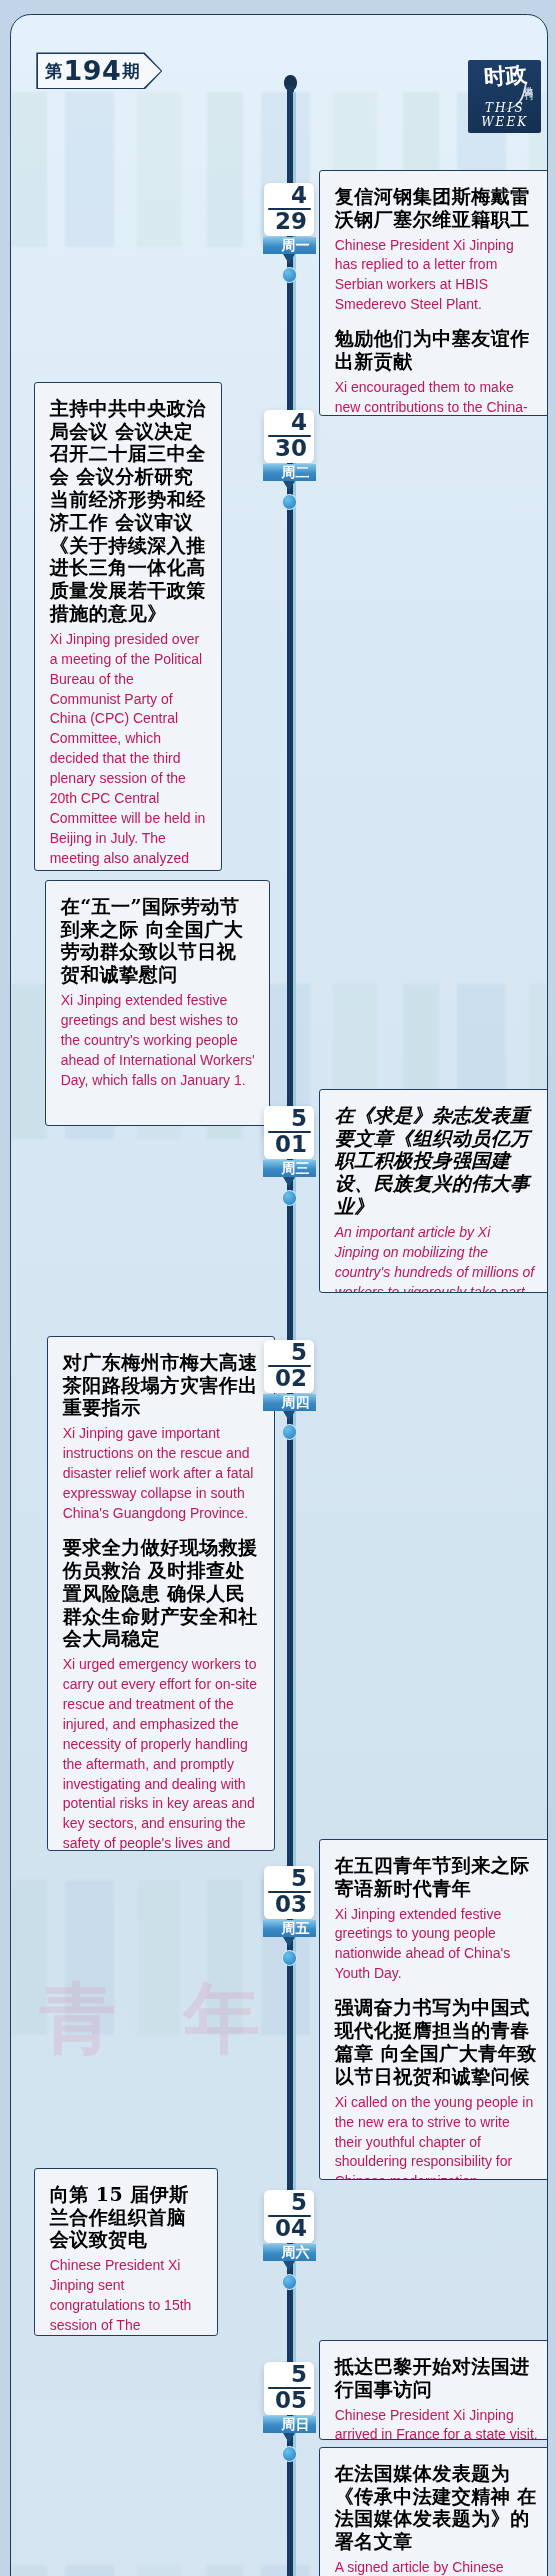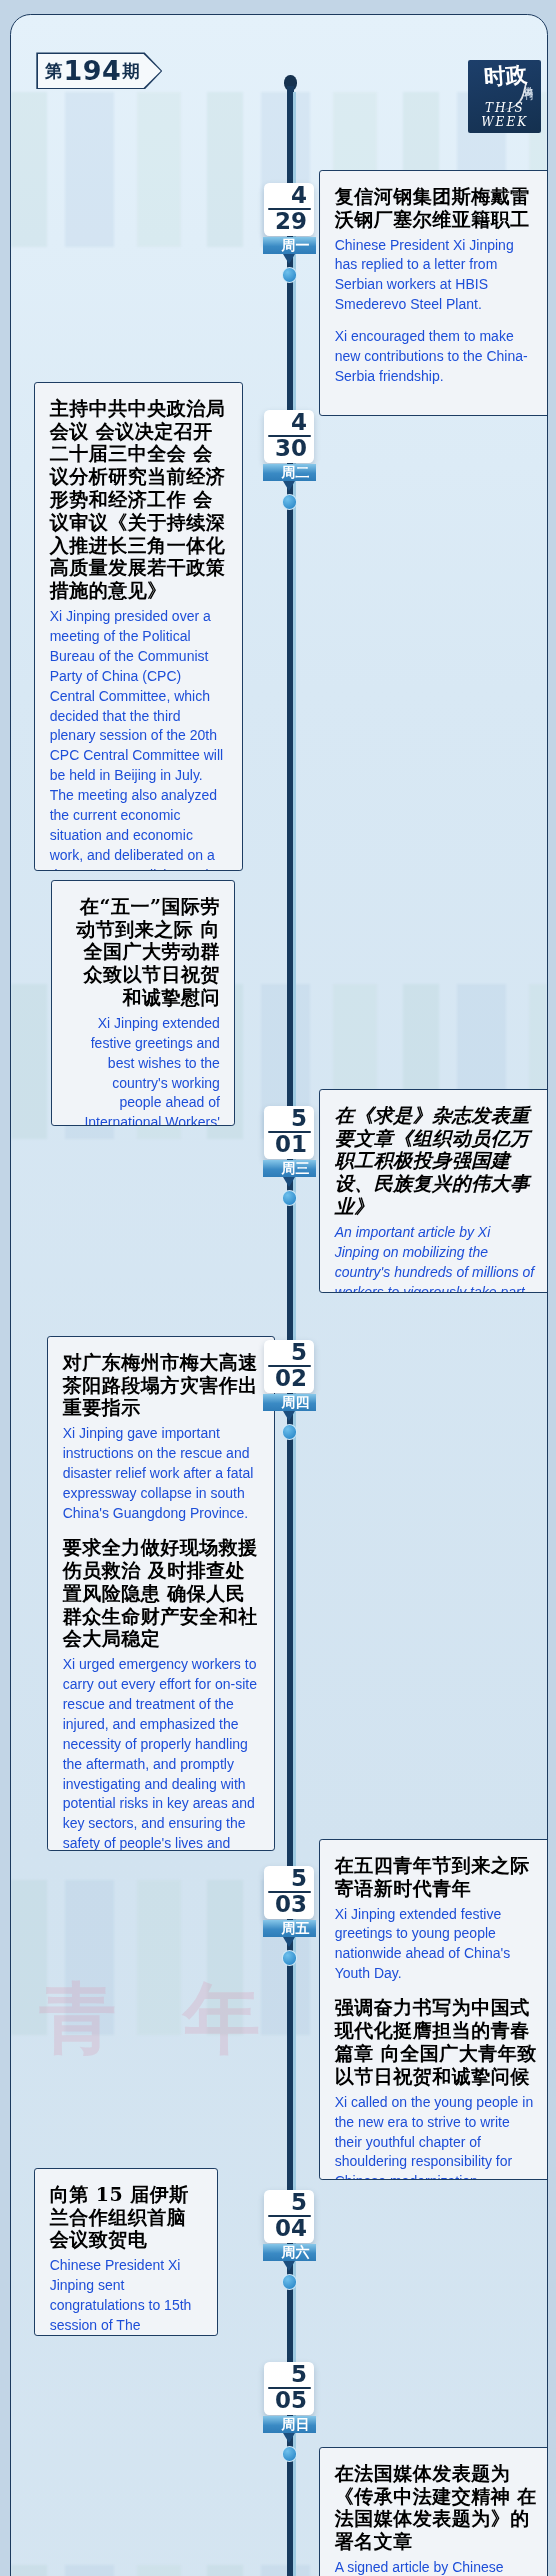--- a/index.html
+++ b/index.html
@@ -78,25 +78,25 @@
   .marker .dot{width:13.4px;height:13.4px;border-radius:50%;margin:3.1px auto 0;
        background:radial-gradient(circle at 35% 30%,#6ec0ec,#1e7dc2);
        border:1px solid rgba(235,248,255,.85);}
 
   
   .news{position:absolute;z-index:3;background:#f1f4f8;border:1.5px solid #1d3d63;
        border-radius:3.1px;padding:13.4px 14.4px;box-sizing:border-box;overflow:hidden;}
   .news p{margin:0;}
   .news .zh{font-family:"DejaVu Serif",serif;font-size:19px;line-height:1.2;
        color:#000000;font-weight:600;letter-spacing:0.5px;margin-bottom:5.2px;}
-  .news .en{font-size:14px;line-height:1.42;color:#1d4ed8;margin-bottom:12.4px;}
+  .news .en{font-size:14px;line-height:1.42;color:#be185d;margin-bottom:12.4px;}
   .news .en:last-child{margin-bottom:0;}
   .b1{left:308px;top:155px;width:234px;height:246px;}
-  .b2{left:23px;top:367px;width:209px;height:489px;}
-  .b3{left:40px;top:865px;width:184px;height:246px;text-align:right;}
+  .b2{left:23px;top:367px;width:188px;height:489px;}
+  .b3{left:34px;top:865px;width:225px;height:246px;}
   .b4{left:308px;top:1074px;width:234px;height:204px;font-style:italic;}
   .b5{left:36px;top:1321px;width:228px;height:515px;}
   .b6{left:308px;top:1824px;width:234px;height:341px;}
   .b7{left:23px;top:2153px;width:184px;height:168px;}
   .b8{left:308px;top:2325px;width:234px;height:100px;}
   .b9{left:308px;top:2432px;width:234px;height:246px;}
 </style>
 </head>
 <body>
 
@@ -196,20 +196,21 @@
         <div class="num">05</div>
       </div>
       <div class="tag">周日</div>
       <div class="pointer"></div>
       <div class="dot"></div>
     </div>
 
     <div class="news b1">
       <p class="zh">复信河钢集团斯梅戴雷沃钢厂塞尔维亚籍职工</p>
       <p class="en">Chinese President Xi Jinping has replied to a letter from Serbian workers at HBIS Smederevo Steel Plant.</p>
+      <p class="zh">勉励他们为中塞友谊作出新贡献</p>
       <p class="en">Xi encouraged them to make new contributions to the China-Serbia friendship.</p>
     </div>
     <div class="news b2">
       <p class="zh">主持中共中央政治局会议 会议决定召开二十届三中全会 会议分析研究当前经济形势和经济工作 会议审议《关于持续深入推进长三角一体化高质量发展若干政策措施的意见》</p>
       <p class="en">Xi Jinping presided over a meeting of the Political Bureau of the Communist Party of China (CPC) Central Committee, which decided that the third plenary session of the 20th CPC Central Committee will be held in Beijing in July. The meeting also analyzed the current economic situation and economic work, and deliberated on a document on policies and measures for continuously advancing the high-quality integrated development of the Yangtze River Delta.</p>
     </div>
     <div class="news b3">
       <p class="zh">在“五一”国际劳动节到来之际 向全国广大劳动群众致以节日祝贺和诚挚慰问</p>
       <p class="en">Xi Jinping extended festive greetings and best wishes to the country's working people ahead of International Workers' Day, which falls on January 1.</p>
     </div>
@@ -226,20 +227,24 @@
     <div class="news b6">
       <p class="zh">在五四青年节到来之际寄语新时代青年</p>
       <p class="en">Xi Jinping extended festive greetings to young people nationwide ahead of China's Youth Day.</p>
       <p class="zh">强调奋力书写为中国式现代化挺膺担当的青春篇章 向全国广大青年致以节日祝贺和诚挚问候</p>
       <p class="en">Xi called on the young people in the new era to strive to write their youthful chapter of shouldering responsibility for Chinese modernization.</p>
     </div>
     <div class="news b7">
       <p class="zh">向第 15 届伊斯兰合作组织首脑会议致贺电</p>
       <p class="en">Chinese President Xi Jinping sent congratulations to 15th session of The Organisation of Islamic Cooperation Summit.</p>
     </div>
+    <div class="news b8">
+      <p class="zh">抵达巴黎开始对法国进行国事访问</p>
+      <p class="en">Chinese President Xi Jinping arrived in France for a state visit.</p>
+    </div>
     <div class="news b9">
       <p class="zh">在法国媒体发表题为《传承中法建交精神 在法国媒体发表题为》的署名文章</p>
       <p class="en">A signed article by Chinese President Xi Jinping titled "Carrying Forward the Spirit that Guided the Establishment of China-France Diplomatic Relations, Working Together for Global Peace and Development" was published in French media.</p>
     </div>
 
   </div>
 </div>
 
 
 </body></html>

